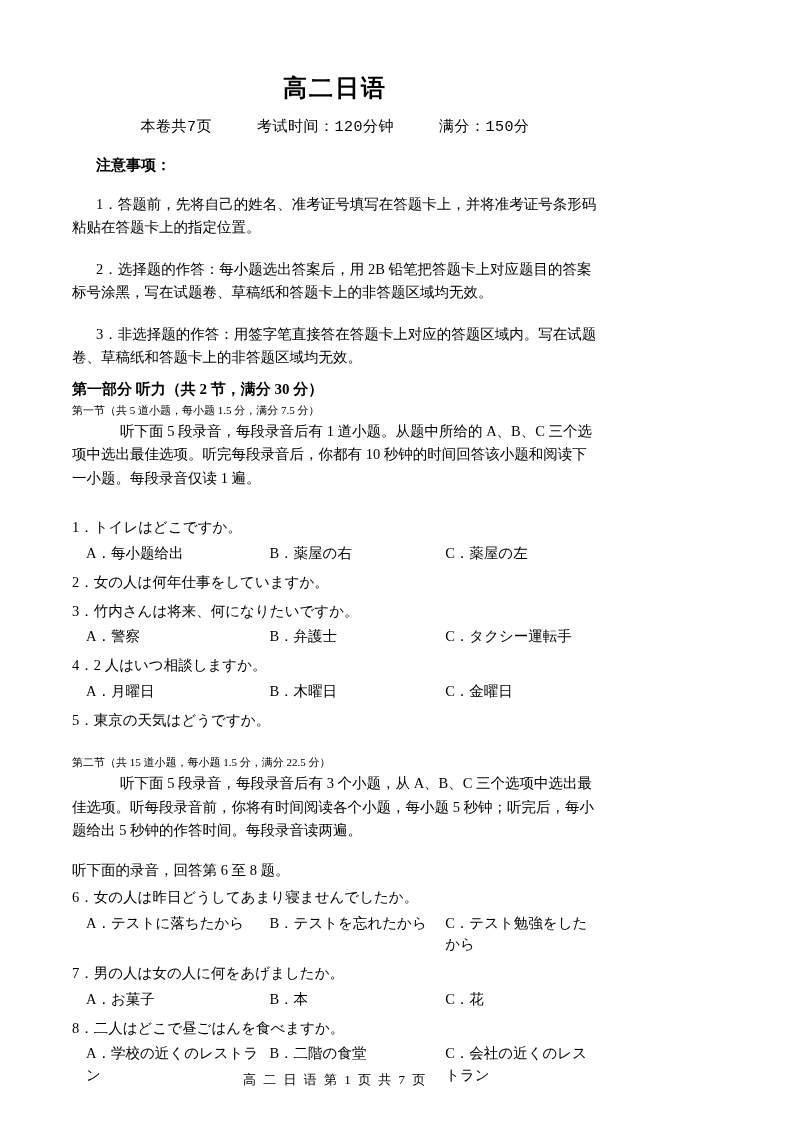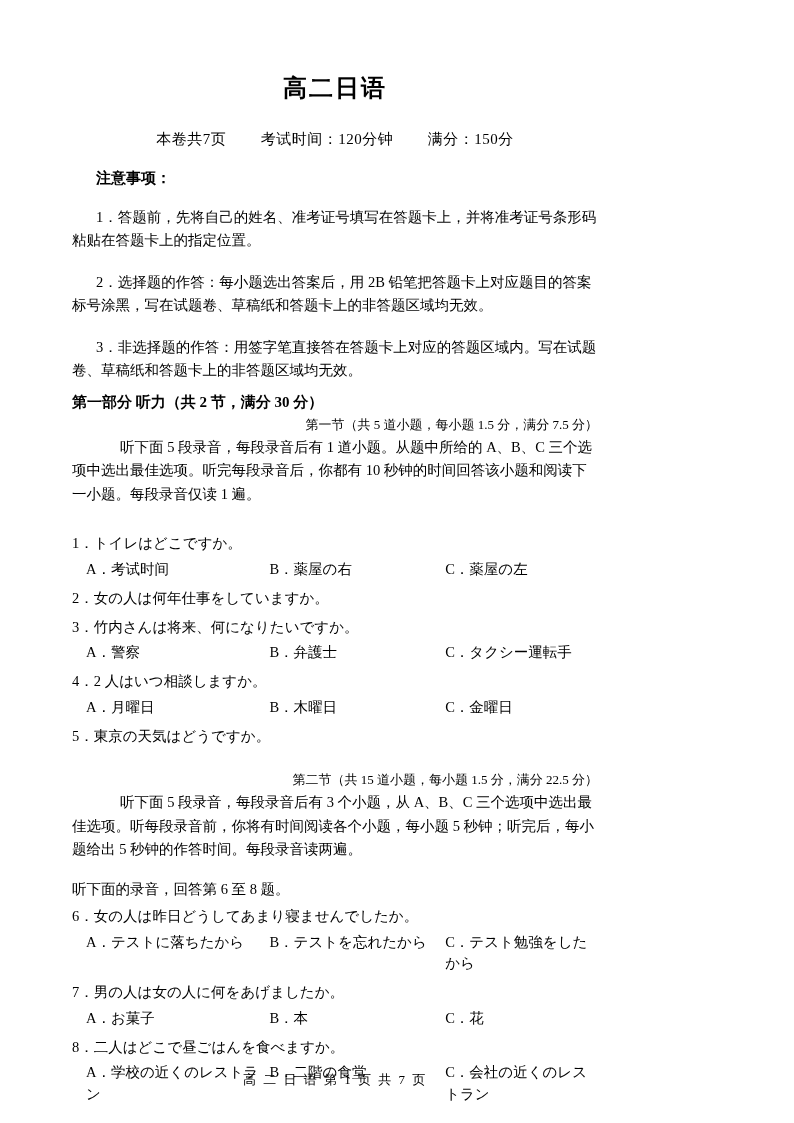--- a/index.html
+++ b/index.html
@@ -22,22 +22,23 @@
     text-align: center;
     font-size: 24px;
     font-weight: bold;
     letter-spacing: 2px;
     margin: 16px 0 0 0;
     font-family: "Liberation Serif", "DejaVu Serif", serif;
   }
   .exam-meta {
     text-align: center;
     font-size: 15px;
-    margin-top: 26px;
+    margin-top: 13px;
     letter-spacing: 0.5px;
+    font-family: Liberation Mono, monospace;
   }
   .exam-meta span { display: inline-block; }
   .meta-gap { width: 26px; display: inline-block; }
   .notice-title {
     font-size: 15px;
     font-weight: bold;
     margin-top: 20px;
     margin-left: 24px;
   }
   .notice-item {
@@ -45,23 +46,22 @@
     line-height: 1.62;
     margin-top: 18px;
     text-indent: 24px;
   }
   .part-title {
     font-size: 15px;
     font-weight: bold;
     margin-top: 10px;
   }
   .section-title {
-    font-size: 13px;
+    font-size: 11px;
     margin-top: 4px;
-    text-align: right;
   }
   .section-desc {
     font-size: 14.5px;
     line-height: 1.62;
     text-indent: 48px;
     margin-top: 2px;
   }
   .spacer-sm { height: 12px; }
   .spacer-md { height: 20px; }
   .q-stem {
@@ -119,21 +119,21 @@
 
   <div class="part-title">第一部分 听力（共 2 节，满分 30 分）</div>
 
   <div class="section-title">第一节（共 5 道小题，每小题 1.5 分，满分 7.5 分）</div>
   <div class="section-desc">听下面 5 段录音，每段录音后有 1 道小题。从题中所给的 A、B、C 三个选项中选出最佳选项。听完每段录音后，你都有 10 秒钟的时间回答该小题和阅读下一小题。每段录音仅读 1 遍。</div>
 
   <div class="spacer-md"></div>
 
   <div class="q-stem">1．トイレはどこですか。</div>
   <div class="q-options">
-    <span class="opt opt-a">A．考试时间</span>
+    <span class="opt opt-a">A．每小题给出</span>
     <span class="opt opt-b">B．薬屋の右</span>
     <span class="opt opt-c">C．薬屋の左</span>
   </div>
 
   <div class="q-stem">2．女の人は何年仕事をしていますか。</div>
 
   <div class="q-stem">3．竹内さんは将来、何になりたいですか。</div>
   <div class="q-options">
     <span class="opt opt-a">A．警察</span>
     <span class="opt opt-b">B．弁護士</span>

